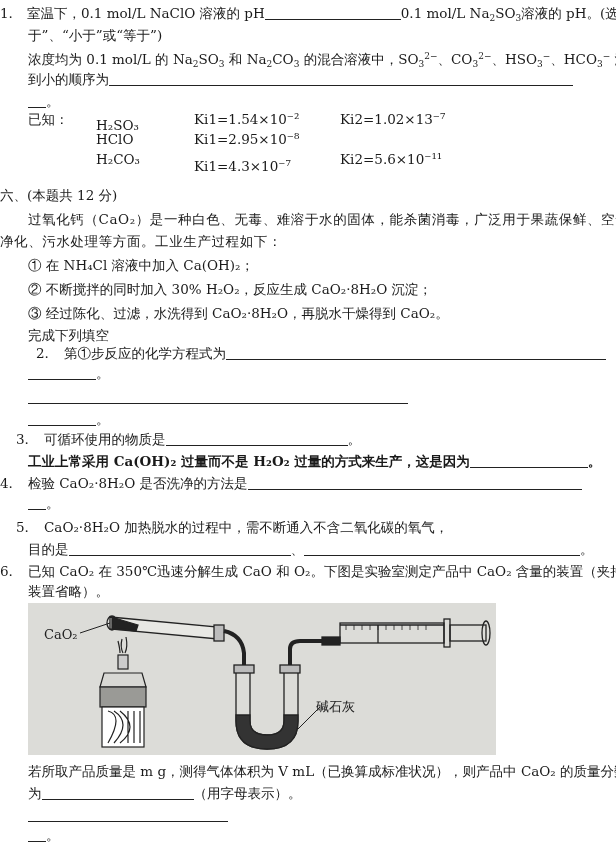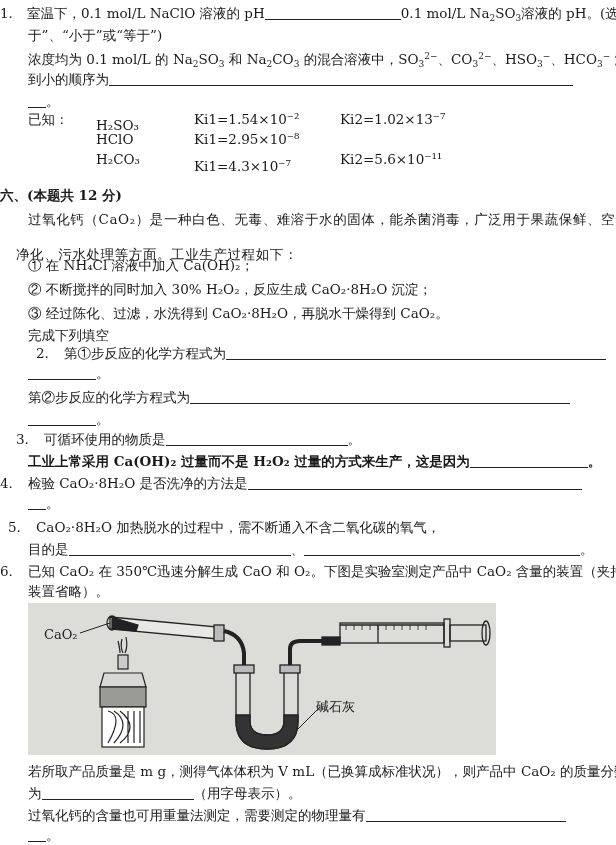--- a/index.html
+++ b/index.html
@@ -7,21 +7,21 @@
       width: 616px; height: 845px; position: relative; overflow: hidden;
       font-family: "DejaVu Serif", "Liberation Serif", serif;
       color: #1a1a1a; font-size: 13.5px;
     }
     .line { position: absolute; white-space: nowrap; line-height: 18px; }
     .num { position: absolute; left: 2px; }
     sub, sup { font-size: 9px; line-height: 0; }
     sub { vertical-align: -3px; }
     sup { vertical-align: 5px; }
     .blank { display: inline-block; border-bottom: 1px solid #222; height: 14px; vertical-align: -2px; }
-    .bold { font-weight: bold; }
+    .bold { font-weight: normal; }
     .kai { font-family: "DejaVu Serif", serif; }
     #diagram { position: absolute; left: 28px; top: 603px; width: 468px; height: 152px; background: #dcdcd8; }
   </style>
 </head>
 <body>
 
 <div class="line" style="top:4px;left:0;">
   <span class="num" style="position:static;margin-right:14px;">1.</span><span>室温下，0.1 mol/L NaClO 溶液的 pH</span><span class="blank" style="width:136px;"></span><span>0.1 mol/L Na</span><sub>2</sub><span>SO</span><sub>3</sub><span>溶液的 pH。(选填“大</span>
 </div>
 <div class="line" style="top:26px;left:28px;">于”、“小于”或“等于”)</div>
@@ -40,54 +40,54 @@
 <div class="line" style="top:110px;left:194px;">Ki1=1.54×10⁻²</div>
 <div class="line" style="top:110px;left:340px;">Ki2=1.02×13⁻⁷</div>
 <div class="line" style="top:130px;left:96px;">HClO</div>
 <div class="line" style="top:130px;left:194px;">Ki1=2.95×10⁻⁸</div>
 <div class="line" style="top:150px;left:96px;">H₂CO₃</div>
 <div class="line" style="top:150px;left:194px;margin-top:7px;">Ki1=4.3×10⁻⁷</div>
 <div class="line" style="top:150px;left:340px;">Ki2=5.6×10⁻¹¹</div>
 
 <div class="line bold" style="top:186px;left:0;">六、(本题共 12 分)</div>
 <div class="line kai" style="top:210px;left:28px;letter-spacing:0.6px;">过氧化钙（CaO₂）是一种白色、无毒、难溶于水的固体，能杀菌消毒，广泛用于果蔬保鲜、空气</div>
-<div class="line kai" style="top:232px;left:16px;letter-spacing:0.6px;margin-top:13px;">净化、污水处理等方面。工业生产过程如下：</div>
+<div class="line kai" style="top:232px;left:0;letter-spacing:0.6px;">净化、污水处理等方面。工业生产过程如下：</div>
 <div class="line kai" style="top:256px;left:28px;">① 在 NH₄Cl 溶液中加入 Ca(OH)₂；</div>
 <div class="line kai" style="top:280px;left:28px;">② 不断搅拌的同时加入 30% H₂O₂，反应生成 CaO₂·8H₂O 沉淀；</div>
 <div class="line kai" style="top:304px;left:28px;">③ 经过陈化、过滤，水洗得到 CaO₂·8H₂O，再脱水干燥得到 CaO₂。</div>
 <div class="line kai" style="top:326px;left:28px;">完成下列填空</div>
 
 <div class="line" style="top:344px;left:0;padding-left:36px;">
   <span style="display:inline-block;width:28px;">2.</span><span>第①步反应的化学方程式为</span><span class="blank" style="width:380px;"></span>
 </div>
 <div class="line" style="top:364px;left:28px;">
   <span class="blank" style="width:68px;"></span><span>。</span>
 </div>
 <div class="line" style="top:388px;left:28px;">
-  <span>第②步反应的化学方程式为</span><span class="blank" style="width:380px;"></span>
+  <span class="blank" style="width:380px;"></span>
 </div>
 <div class="line" style="top:410px;left:28px;">
   <span class="blank" style="width:68px;"></span><span>。</span>
 </div>
 
 <div class="line" style="top:430px;left:0;margin-left:16px;">
   <span style="display:inline-block;width:28px;">3.</span><span>可循环使用的物质是</span><span class="blank" style="width:182px;"></span><span>。</span>
 </div>
 <div class="line" style="top:452px;left:28px;font-weight:bold;">
   <span>工业上常采用 Ca(OH)₂ 过量而不是 H₂O₂ 过量的方式来生产，这是因为</span><span class="blank" style="width:118px;"></span><span>。</span>
 </div>
 
 <div class="line" style="top:474px;left:0;">
   <span style="display:inline-block;width:28px;">4.</span><span>检验 CaO₂·8H₂O 是否洗净的方法是</span><span class="blank" style="width:334px;"></span>
 </div>
 <div class="line" style="top:494px;left:28px;">
   <span class="blank" style="width:18px;"></span><span>。</span>
 </div>
 
-<div class="line" style="top:518px;left:8px;">
+<div class="line" style="top:518px;left:16px;">
   <span style="display:inline-block;width:28px;">5.</span><span>CaO₂·8H₂O 加热脱水的过程中，需不断通入不含二氧化碳的氧气，</span>
 </div>
 <div class="line" style="top:540px;left:28px;">
   <span>目的是</span><span class="blank" style="width:222px;"></span><span>、</span><span class="blank" style="width:276px;"></span><span>。</span>
 </div>
 
 <div class="line" style="top:562px;left:0;">
   <span style="display:inline-block;width:28px;">6.</span><span>已知 CaO₂ 在 350℃迅速分解生成 CaO 和 O₂。下图是实验室测定产品中 CaO₂ 含量的装置（夹持</span>
 </div>
 <div class="line" style="top:582px;left:28px;">装置省略）。</div>
@@ -148,17 +148,17 @@
       <ellipse cx="458" cy="30" rx="4" ry="12"></ellipse>
     </g>
   </svg>
 </div>
 
 <div class="line" style="top:762px;left:28px;">若所取产品质量是 m g，测得气体体积为 V mL（已换算成标准状况），则产品中 CaO₂ 的质量分数</div>
 <div class="line" style="top:784px;left:28px;">
   <span>为</span><span class="blank" style="width:152px;"></span><span>（用字母表示）。</span>
 </div>
 <div class="line" style="top:806px;left:28px;">
-  <span>过氧化钙的含量也可用重量法测定，需要测定的物理量有</span><span class="blank" style="width:200px;"></span>
+  <span class="blank" style="width:200px;"></span>
 </div>
 <div class="line" style="top:826px;left:28px;">
   <span class="blank" style="width:18px;"></span><span>。</span>
 </div>
 
 </body></html>

